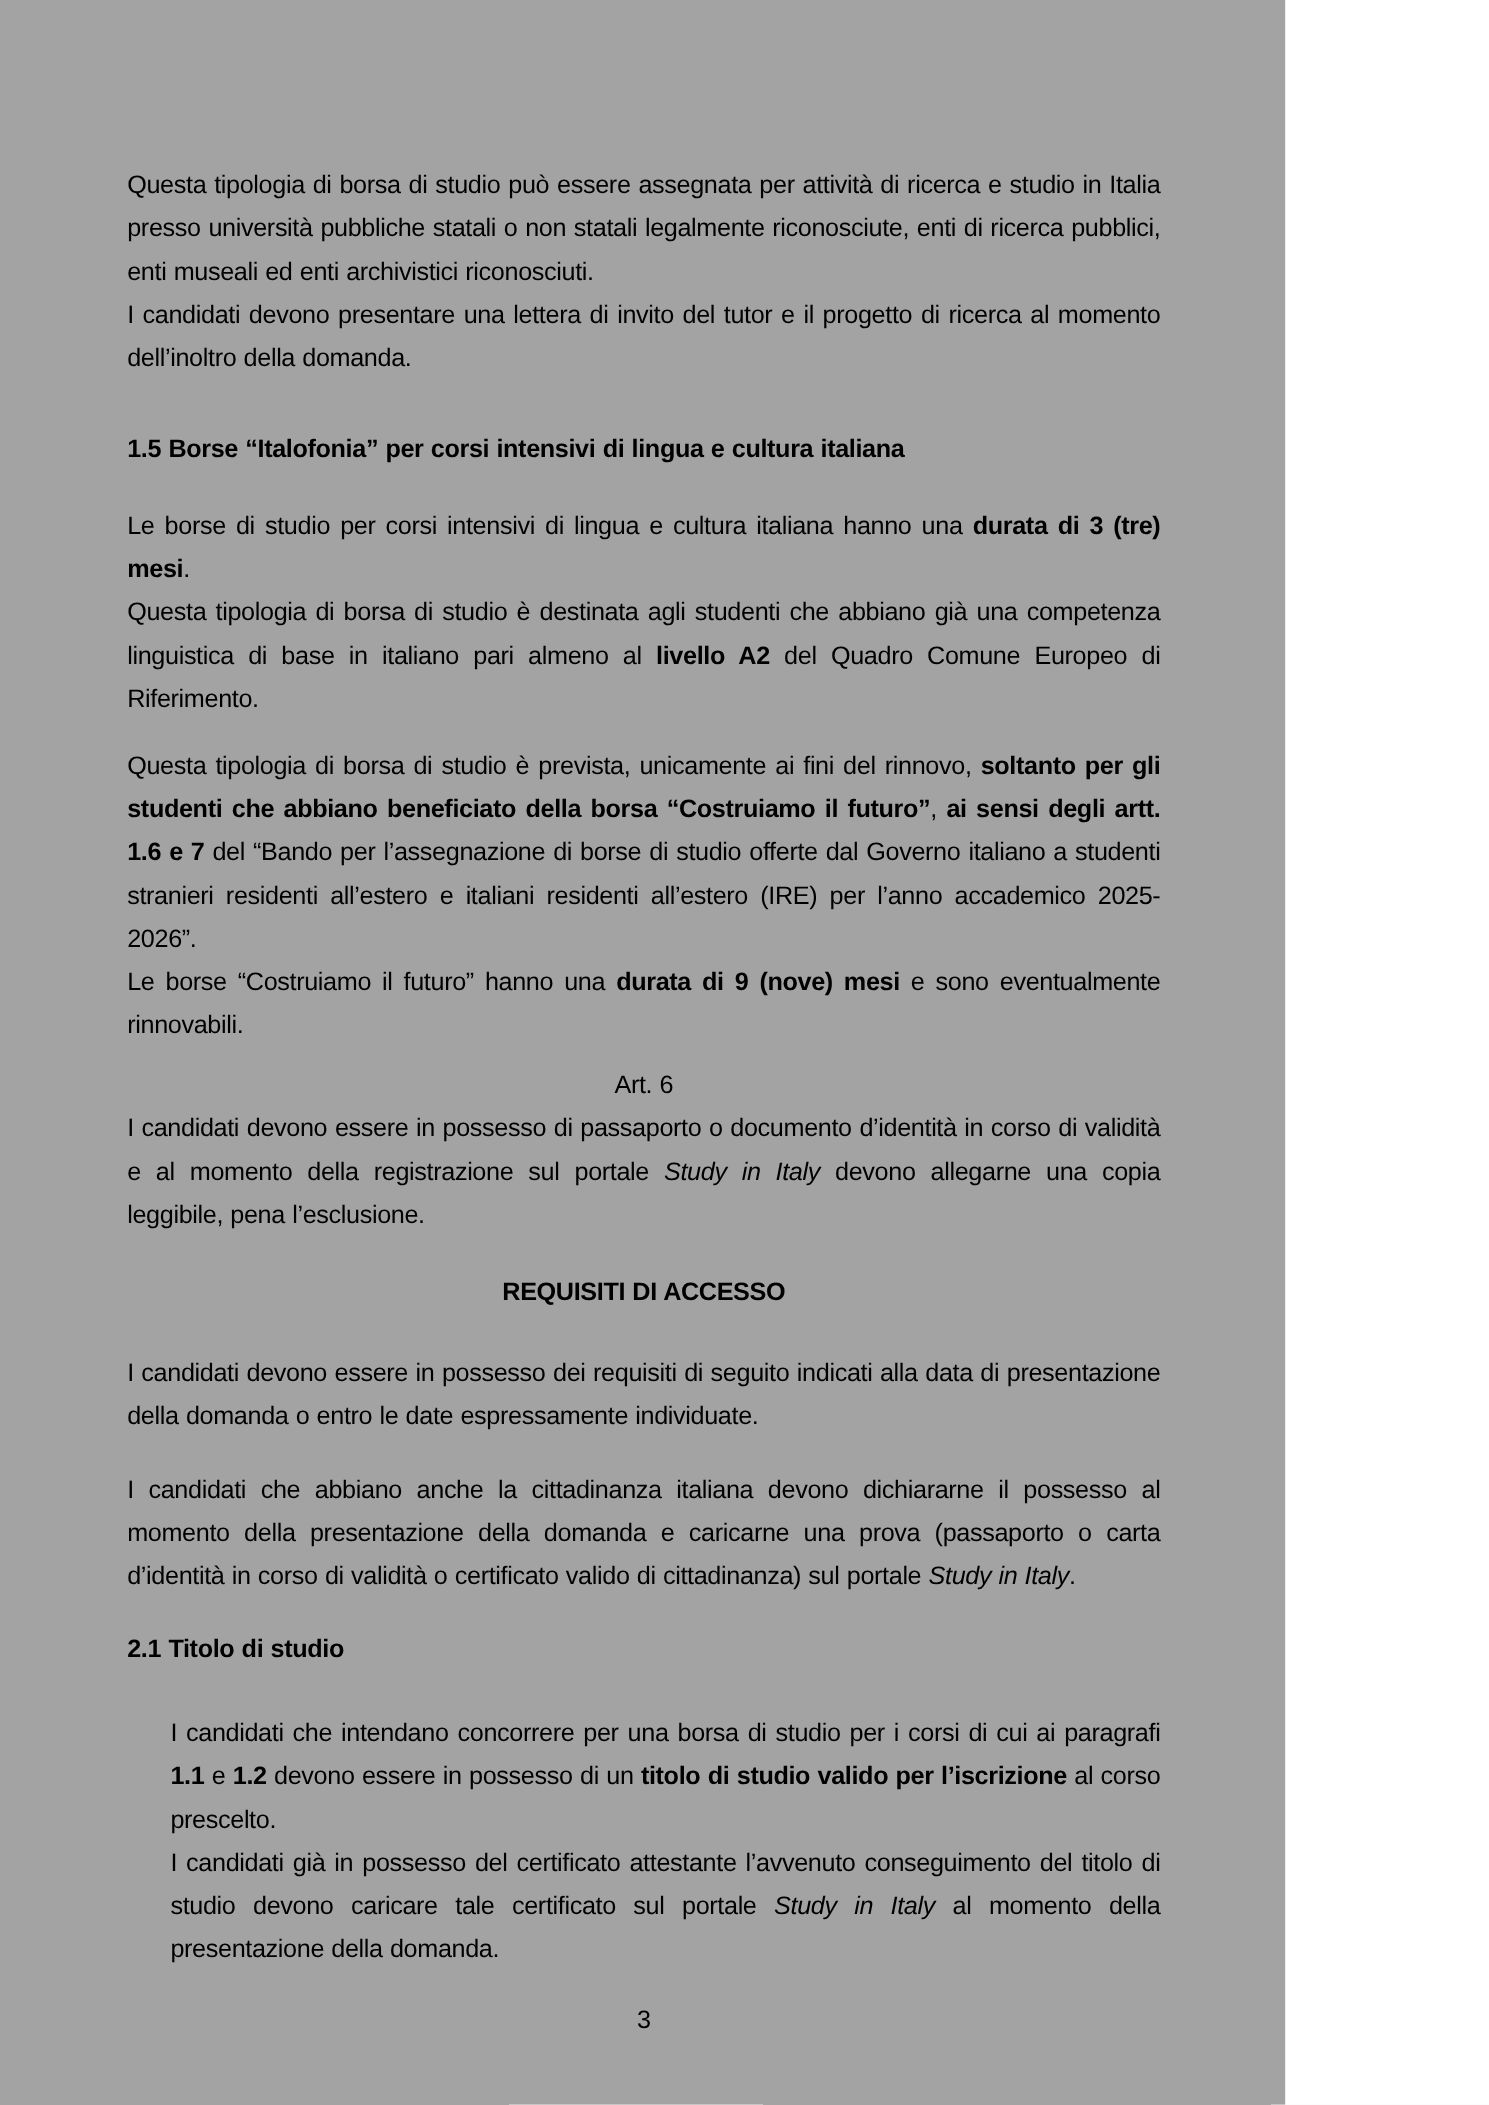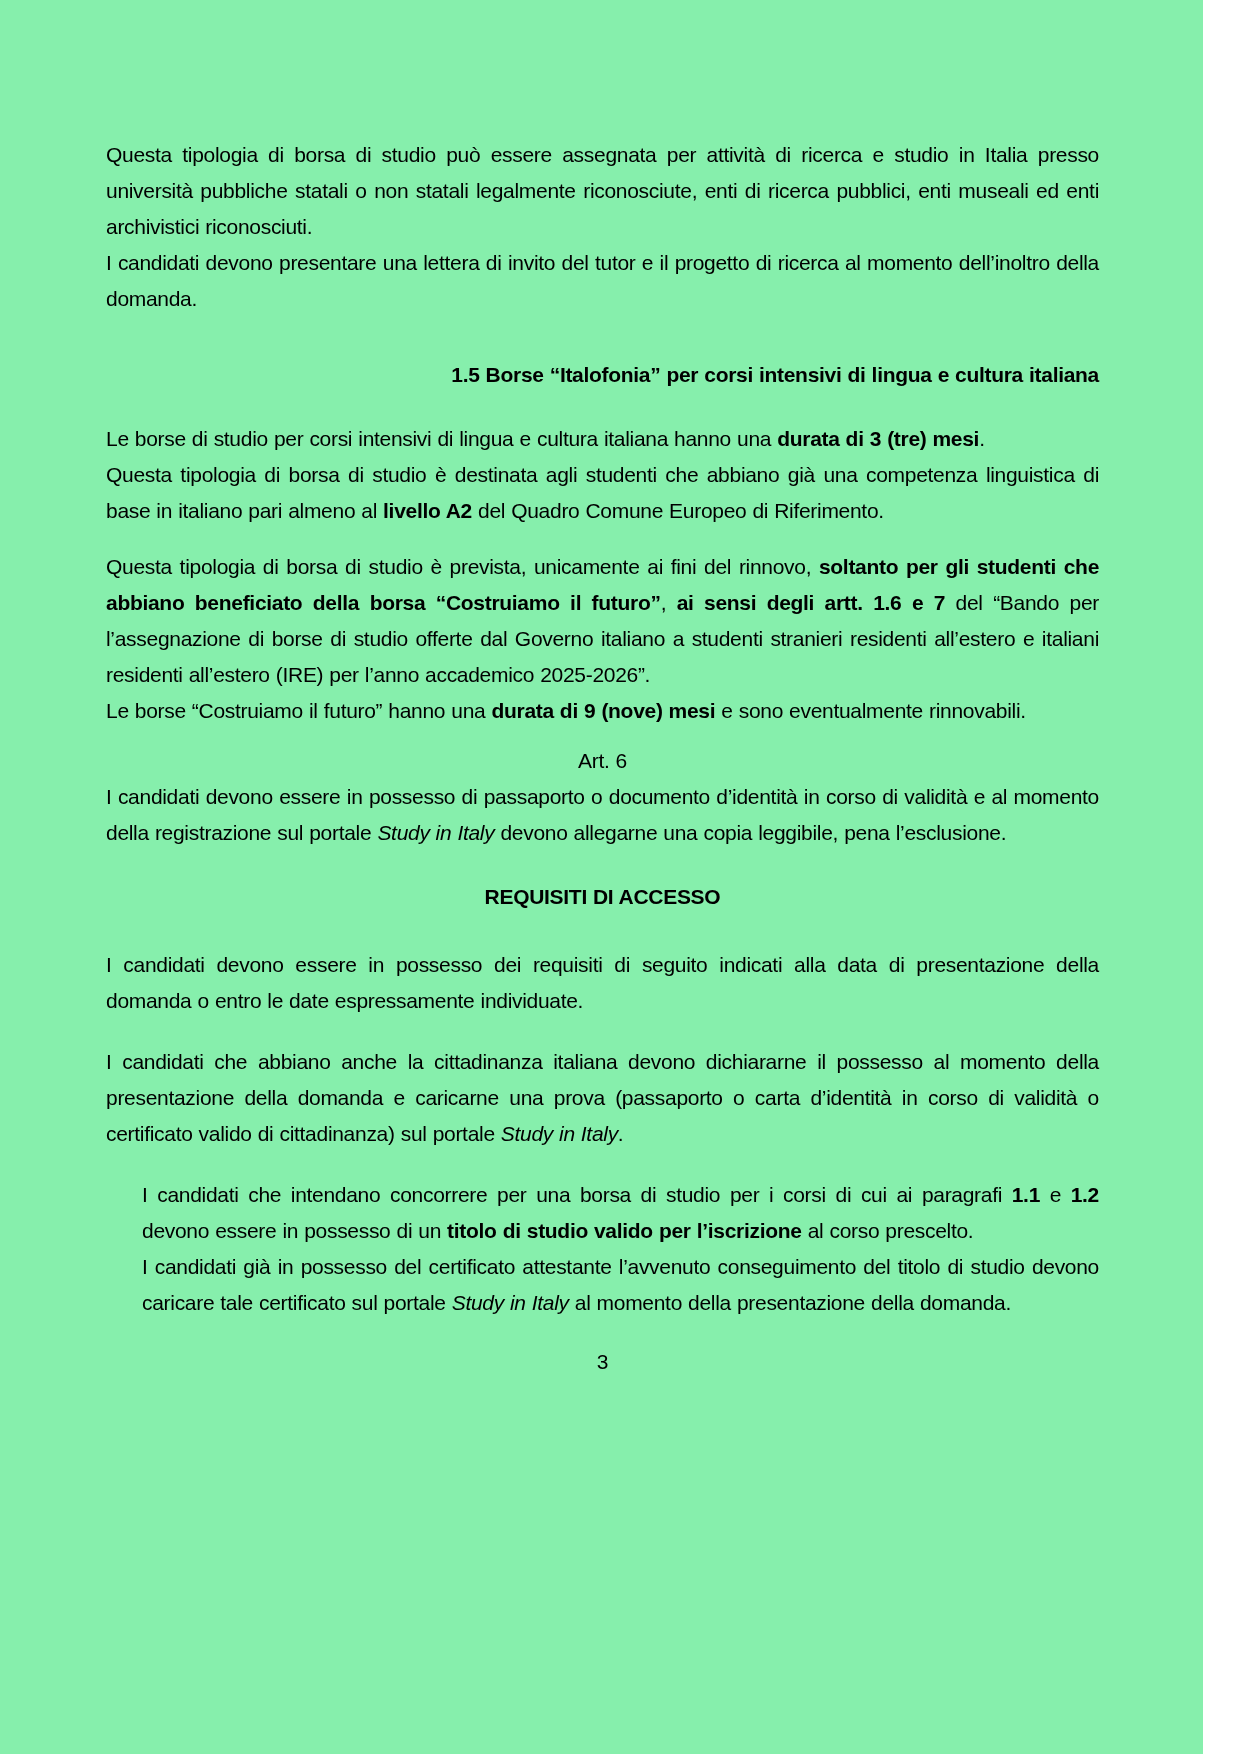--- a/index.html
+++ b/index.html
@@ -5,34 +5,34 @@
   * { margin: 0; padding: 0; box-sizing: border-box; }
   html, body { background: #ffffff; }
   body {
     width: 1241px;
     height: 1754px;
     font-family: "Liberation Sans", sans-serif;
     color: #000000;
   }
   .page {
     position: relative;
-    width: 1203px;
+    width: 1071px;
     height: 1754px;
-    background: #86efac;
+    background: #a3a3a3;
     padding: 137px 104px 0 106px;
     overflow: hidden;
   }
   .block {
     font-size: 21px;
     line-height: 36px;
     letter-spacing: -0.3px;
     word-spacing: 0.5px;
   }
   .p { text-align: justify; }
-  .h { font-weight: bold; text-align: right; }
+  .h { font-weight: bold; text-align: left; }
   .h-hang { padding-left: 40px; text-indent: -40px; }
   .center { text-align: center; }
   .bold { font-weight: bold; }
   
   .mb40 { margin-bottom: 40px; }
   .mb34 { margin-bottom: 34px; }
   .mb32 { margin-bottom: 32px; }
   .mb28 { margin-bottom: 28px; }
   .mb25 { margin-bottom: 25px; }
   .mb23 { margin-bottom: 23px; margin-left: 36px; }
@@ -57,18 +57,19 @@
   <div class="block center mb0">Art. 6</div>
 
   <div class="block p mb28"><span>I candidati devono essere in possesso di passaporto o documento d’identità in corso di validità e al momento della registrazione sul portale </span><span style="font-style: italic;">Study in Italy</span><span> devono allegarne una copia leggibile, pena l’esclusione.</span></div>
 
   <div class="block center bold mb32">REQUISITI DI ACCESSO</div>
 
   <div class="block p mb25"><span>I candidati devono essere in possesso dei requisiti di seguito indicati alla data di presentazione della domanda o entro le date espressamente individuate.</span></div>
 
   <div class="block p mb25"><span>I candidati che abbiano anche la cittadinanza italiana devono dichiararne il possesso al momento della presentazione della domanda e caricarne una prova (passaporto o carta d’identità in corso di validità o certificato valido di cittadinanza) sul portale </span><span style="font-style: italic;">Study in Italy</span><span>.</span></div>
 
+  <div class="block h mb34">2.1 Titolo di studio</div>
 
   <div class="block p mb23"><span>I candidati che intendano concorrere per una borsa di studio per i corsi di cui ai paragrafi </span><span style="font-weight: bold;">1.1</span><span> e </span><span style="font-weight: bold;">1.2</span><span> devono essere in possesso di un </span><span style="font-weight: bold;">titolo di studio valido per l’iscrizione</span><span> al corso prescelto.</span><br><span>I candidati già in possesso del certificato attestante l’avvenuto conseguimento del titolo di studio devono caricare tale certificato sul portale </span><span style="font-style: italic;">Study in Italy</span><span> al momento della presentazione della domanda.</span></div>
 
   <div class="block center">3</div>
 
 </div>
 
 </body></html>

